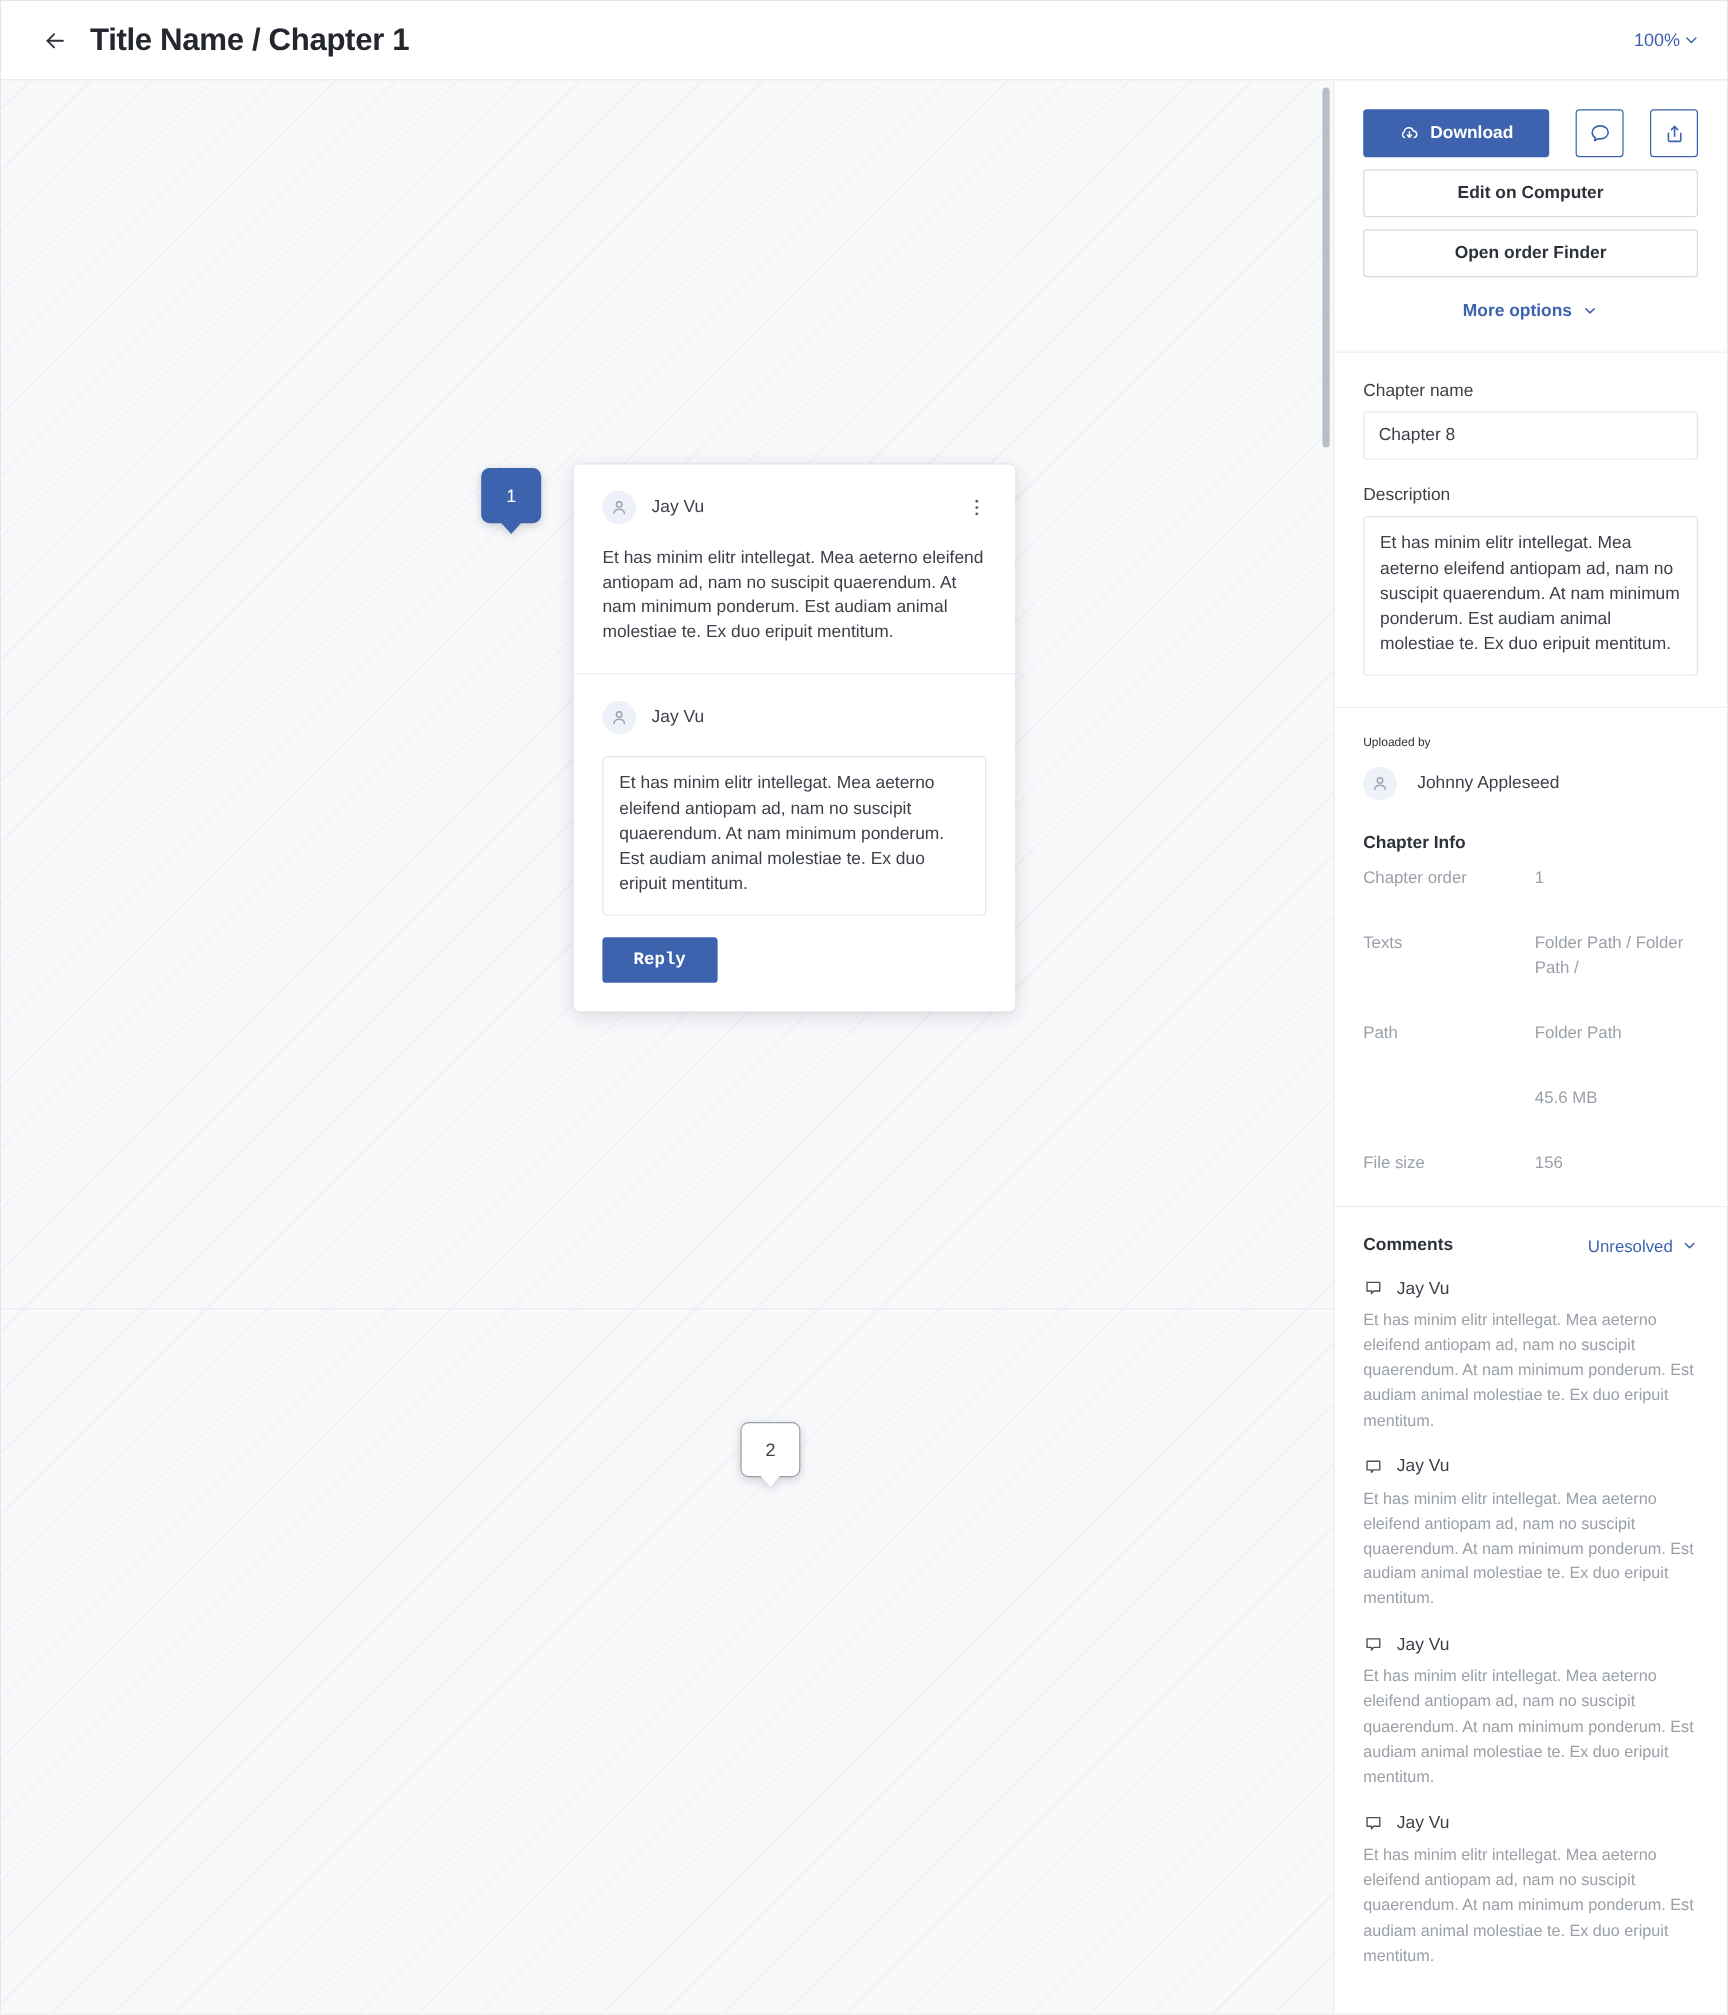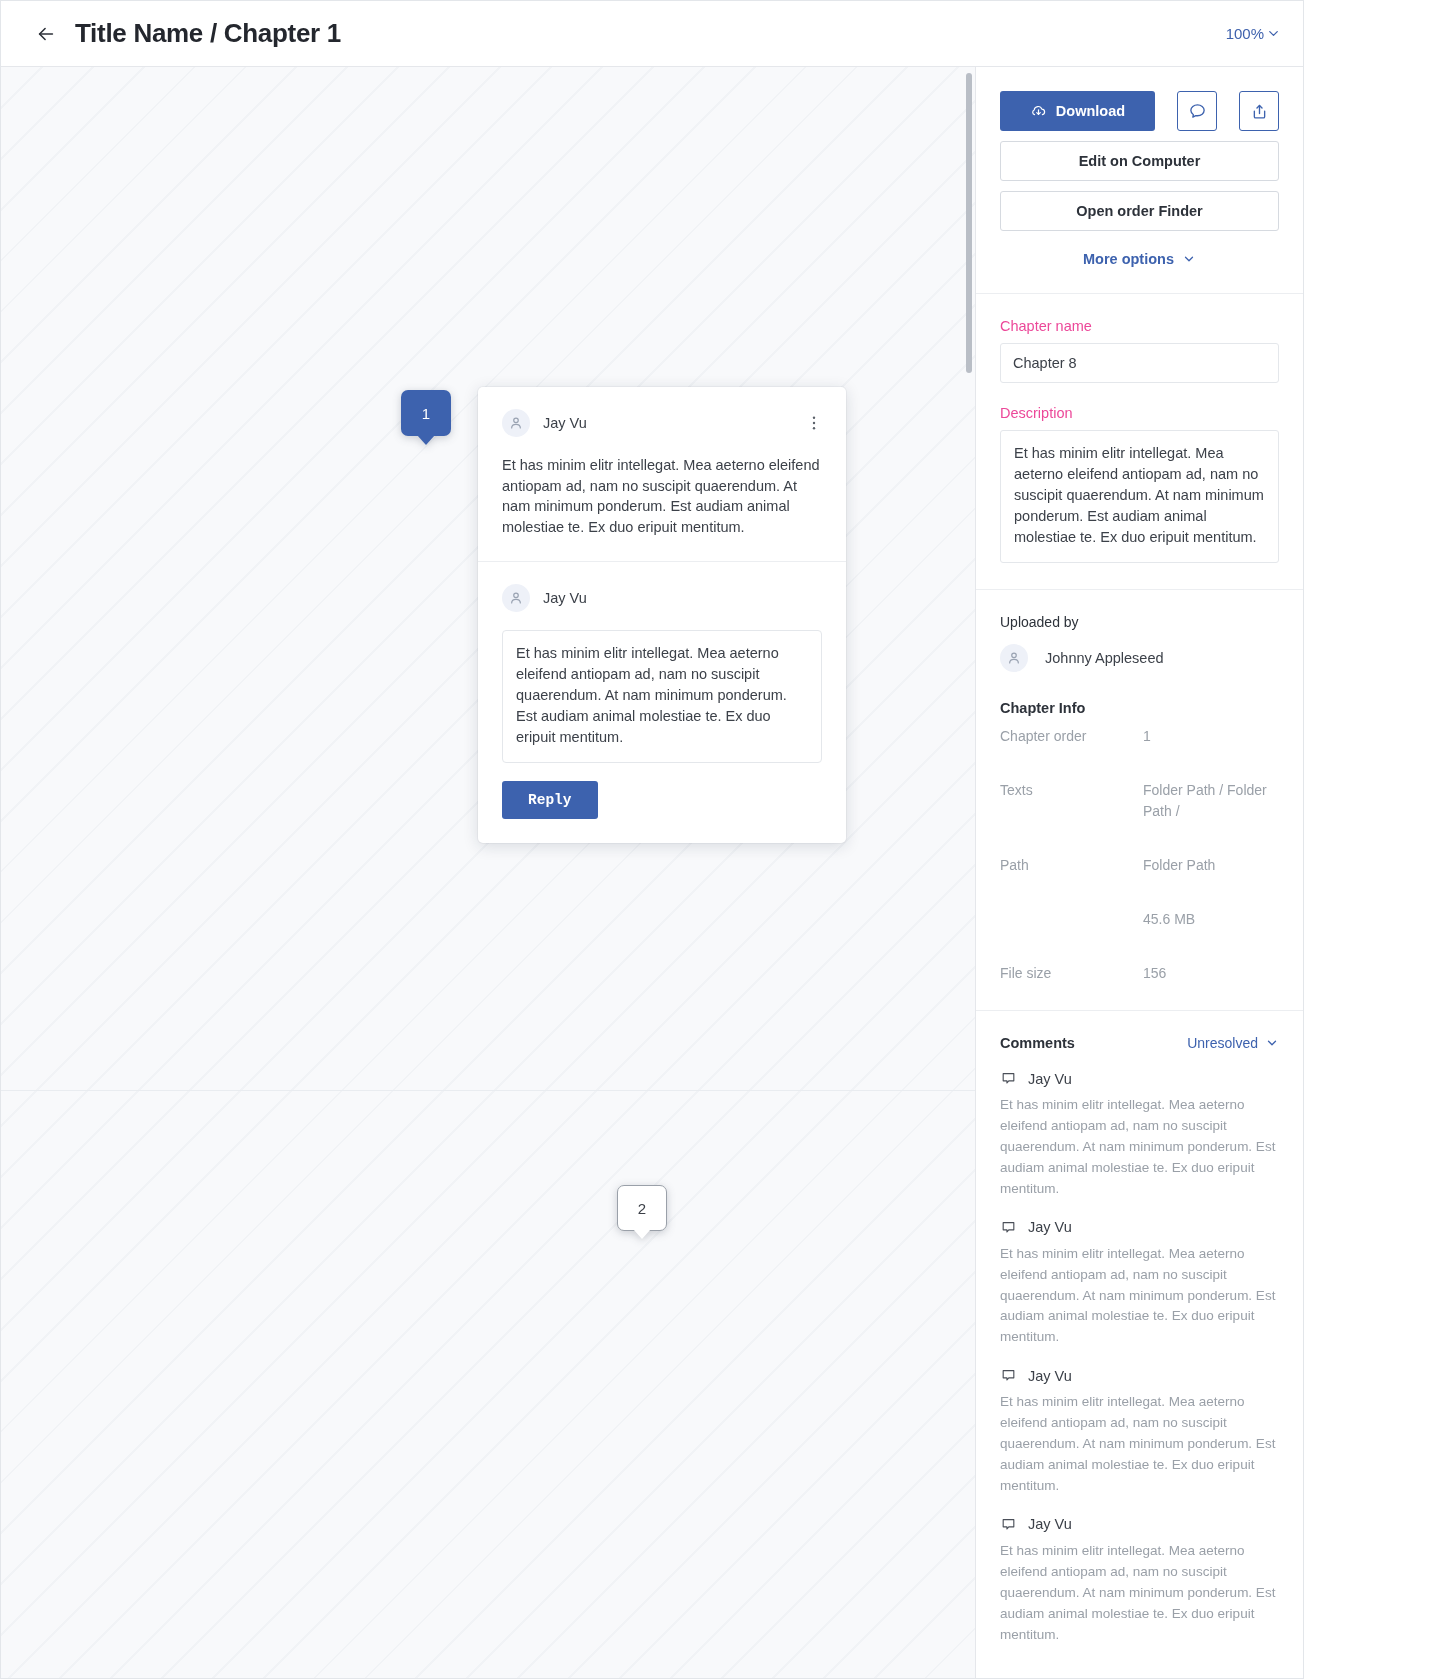--- a/index.html
+++ b/index.html
@@ -4,21 +4,21 @@
 <style>
   * { box-sizing: border-box; margin: 0; padding: 0; }
   html, body {
     width: 1440px; height: 1679px;
     background: #ffffff;
     font-family: "Liberation Sans", sans-serif;
     -webkit-font-smoothing: antialiased;
   }
   .app {
     position: relative;
-    width: 1304px; height: 1679px;
+    width: 1440px; height: 1679px;
     background: #ffffff;
     border: 1px solid #e3e6ea;
     overflow: hidden;
     display: flex;
     flex-direction: column;
   }
 
   
   .topbar {
     height: 66px;
@@ -262,21 +262,21 @@
     justify-content: center;
     gap: 8px;
     color: #3d62ae;
     font-size: 14.5px;
     font-weight: bold;
     cursor: pointer;
   }
 
   .field-label {
     font-size: 14.5px;
-    color: #ec4899;
+    color: #404040;
     margin-bottom: 9px;
   }
   .text-input {
     width: 100%;
     border: 1px solid #e4e7eb;
     border-radius: 3px;
     padding: 11px 12px;
     font-family: inherit;
     font-size: 14.5px;
     color: #3c4149;
@@ -291,21 +291,21 @@
     font-family: inherit;
     font-size: 14.5px;
     line-height: 1.45;
     color: #3c4149;
     background: #fff;
     cursor: text;
   }
   .field-gap { height: 22px; }
 
   .sp-title {
-    font-size: 14px;
+    font-size: 10px;
     color: #2d323a;
     font-weight: normal;
   }
   .uploader {
     display: flex;
     align-items: center;
     gap: 17px;
     margin-top: 14px;
   }
   .uploader-name { font-size: 14.5px; color: #3c4149; }

